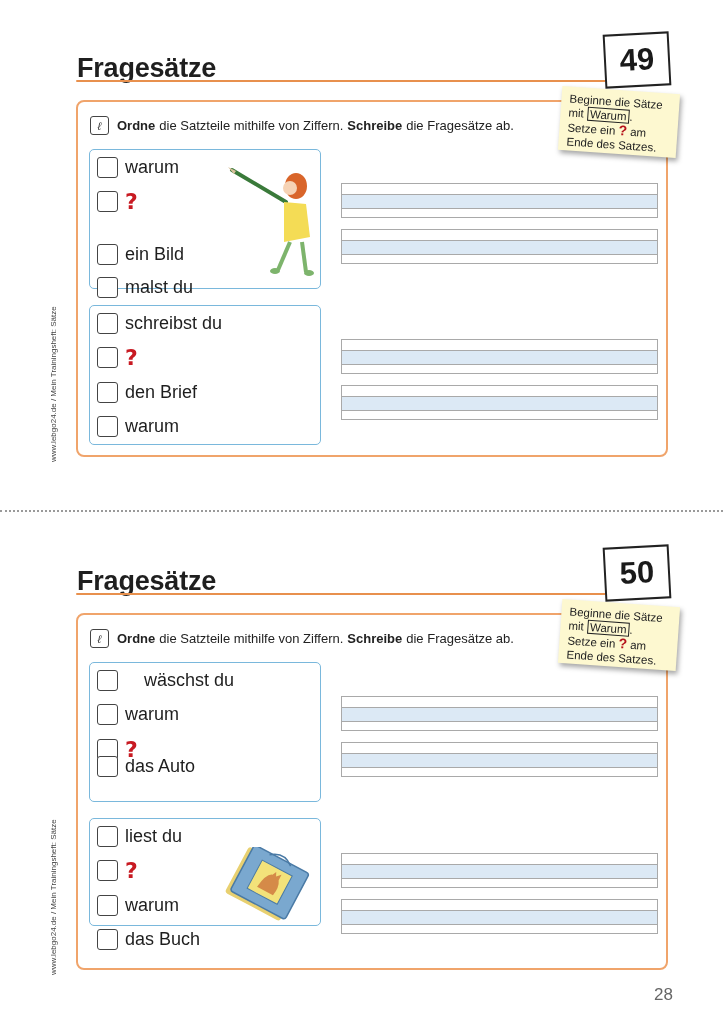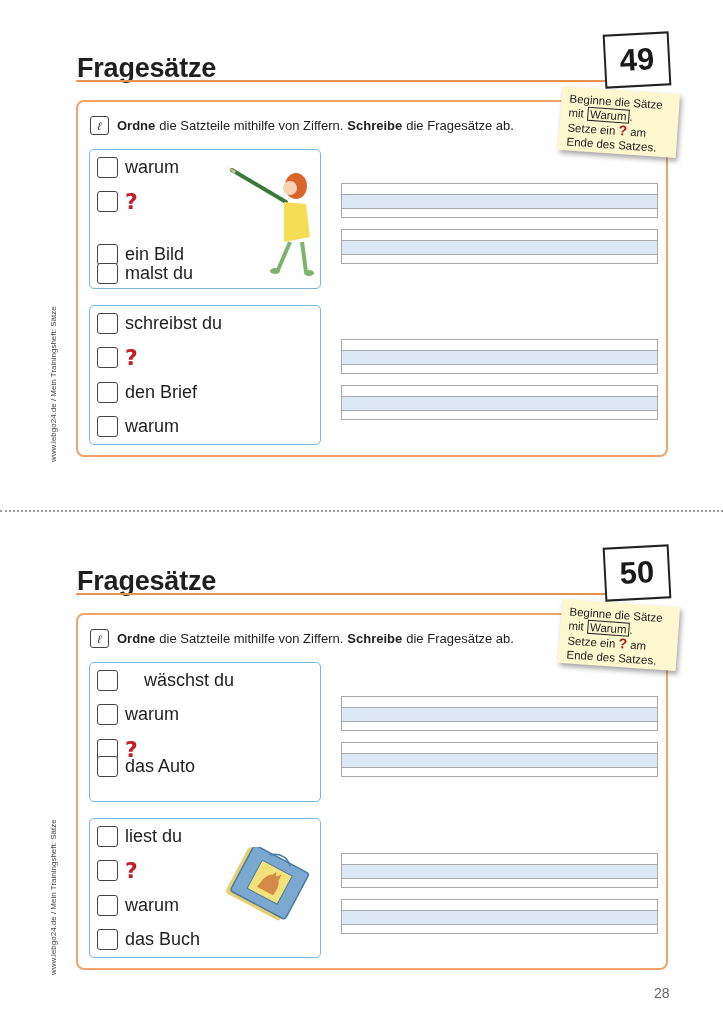--- a/index.html
+++ b/index.html
@@ -35,21 +35,21 @@
   .item .lbl { font-size: 18px; color: #1e1e1e; }
   .item .qm { font-size: 22px; font-weight: bold; color: #c81a22; font-family: "DejaVu Sans", sans-serif; }
 
   .lines { position: absolute; left: 341px; width: 317px; height: 35px; border: 1px solid #a9a9a9; box-sizing: border-box; }
   .lines .mid { position: absolute; left: 0; right: 0; top: 10px; height: 13px; background: #dce9f5; border-top: 1px solid #a9a9a9; border-bottom: 1px solid #a9a9a9; }
 
   .side { position: absolute; left: 49px; top: 0; transform-origin: left top; transform: rotate(-90deg); font-size: 8px; color: #444; white-space: nowrap; }
 
   .cut { position: absolute; left: 0; top: 510px; width: 723px; height: 0; border-top: 2px dotted #9a9a9a; }
 
-  .pageno { position: absolute; left: 654px; top: 985px; font-size: 14px; color: #666; }
+  .pageno { position: absolute; left: 654px; top: 985px; font-size: 17px; color: #666; }
 
   
   .ill { position: absolute; }
 </style>
 </head>
 <body>
 
 <div class="sheet s1">
   <div class="title">Fragesätze</div>
   <div class="title-line"></div>
@@ -79,21 +79,21 @@
         <span class="lbl">warum</span>
       </div>
     <div class="item" style="top:38px;">
         <div class="cb"></div>
         <span class="qm">?</span>
       </div>
     <div class="item" style="top:91px;">
         <div class="cb"></div>
         <span class="lbl">ein Bild</span>
       </div>
-    <div class="item" style="top:110px;">
+    <div class="item" style="top:124px;">
         <div class="cb"></div>
         <span class="lbl">malst du</span>
       </div>
     <svg class="ill" style="left:136px;top:12px;" width="90" height="120" viewBox="0 0 90 120">
       <ellipse cx="70" cy="24" rx="11" ry="13" fill="#d9652a"></ellipse>
       <circle cx="64" cy="26" r="7" fill="#f6d3b5"></circle>
       <line x1="6" y1="8" x2="60" y2="40" stroke="#3a7a3a" stroke-width="4" stroke-linecap="round"></line>
       <path d="M2 5 L10 9 L8 12 Z" fill="#d8c09a"></path>
       <path d="M58 40 L80 42 L84 75 L58 80 Z" fill="#f4dc55"></path>
       <line x1="64" y1="80" x2="52" y2="108" stroke="#7db46c" stroke-width="4"></line>
@@ -173,21 +173,21 @@
     <div class="item" style="top:73px;">
         <div class="cb"></div>
         <span class="qm">?</span>
       </div>
     <div class="item" style="top:90px;">
         <div class="cb"></div>
         <span class="lbl">das Auto</span>
       </div>
   </div>
 
-  <div class="group" style="top:305px;height:140px;">
+  <div class="group" style="top:305px;height:108px;">
     <div class="item" style="top:4px;">
         <div class="cb"></div>
         <span class="lbl">liest du</span>
       </div>
     <div class="item" style="top:38px;">
         <div class="cb"></div>
         <span class="qm">?</span>
       </div>
     <div class="item" style="top:73px;">
         <div class="cb"></div>

